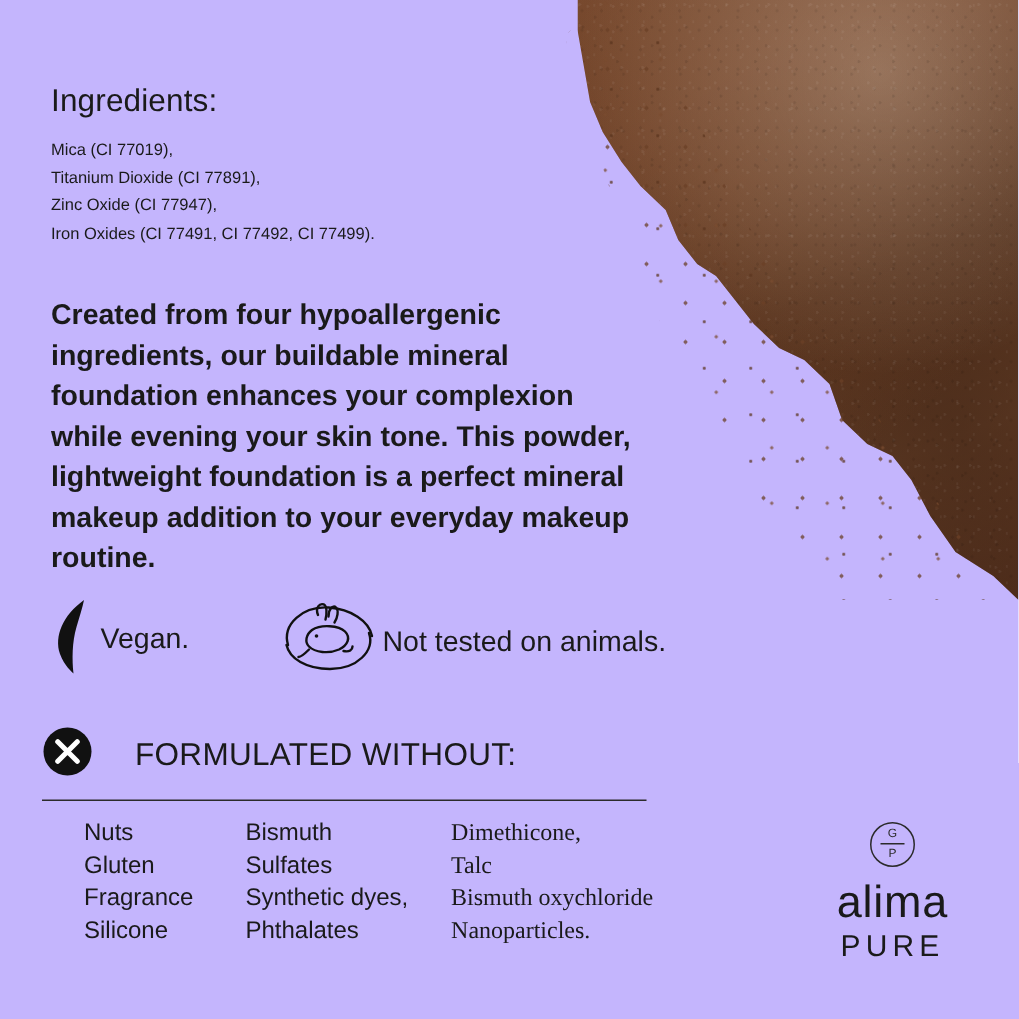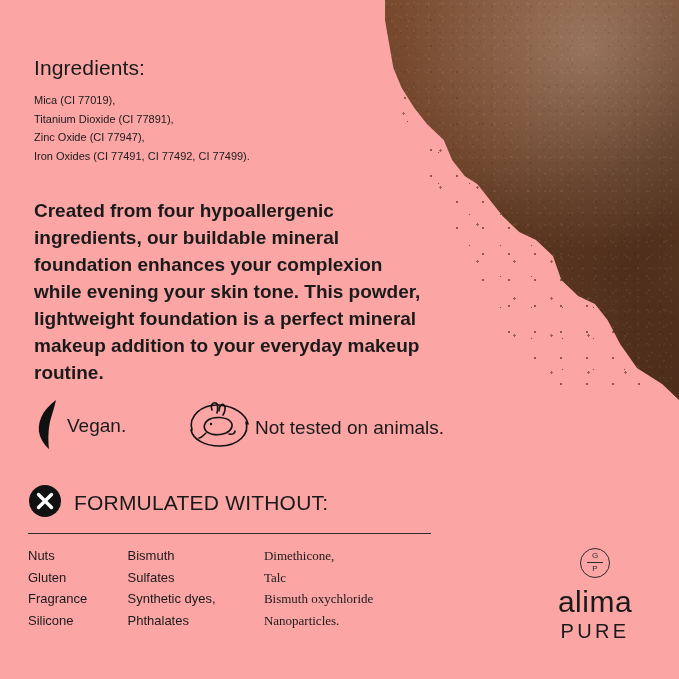--- a/index.html
+++ b/index.html
@@ -8,21 +8,21 @@
     background: #ffffff;
   }
   body {
     font-family: "Liberation Sans", sans-serif;
     -webkit-font-smoothing: antialiased;
   }
   #page {
     position: relative;
     width: 679px;
     height: 679px;
-    background: #fca5a5;
+    background: #c4b5fd;
     overflow: hidden;
   }
 
   
   .powder-wrap {
     position: absolute;
     top: 0;
     right: 0;
     width: 420px;
     height: 400px;
@@ -139,21 +139,21 @@
     color: #1a1a1a;
   }
 
   
   .fw-head {
     position: absolute;
     left: 28px;
     top: 484px;
     display: flex;
     align-items: center;
-    gap: 12px;
+    gap: 28px;
   }
   .fw-title {
     font-size: 21px;
     color: #1a1a1a;
     letter-spacing: 0.2px;
   }
   .fw-rule {
     position: absolute;
     left: 28px;
     top: 533px;
@@ -161,21 +161,21 @@
     height: 1px;
     background: #2b2b2b;
   }
   .fw-cols {
     position: absolute;
     left: 28px;
     top: 545px;
     width: 420px;
     display: flex;
   }
-  .fw-col { font-size: 13px; line-height: 21.5px; color: #1a1a1a; }
+  .fw-col { font-size: 16px; line-height: 21.5px; color: #1a1a1a; margin-left: 28px; }
   .fw-col-1 { width: 100px; }
   .fw-col-2 { width: 137px; }
   .fw-col-3 { width: 185px; font-family: Liberation Serif, serif; }
 
   
   .brand {
     position: absolute;
     left: 530px;
     top: 548px;
     width: 130px;

